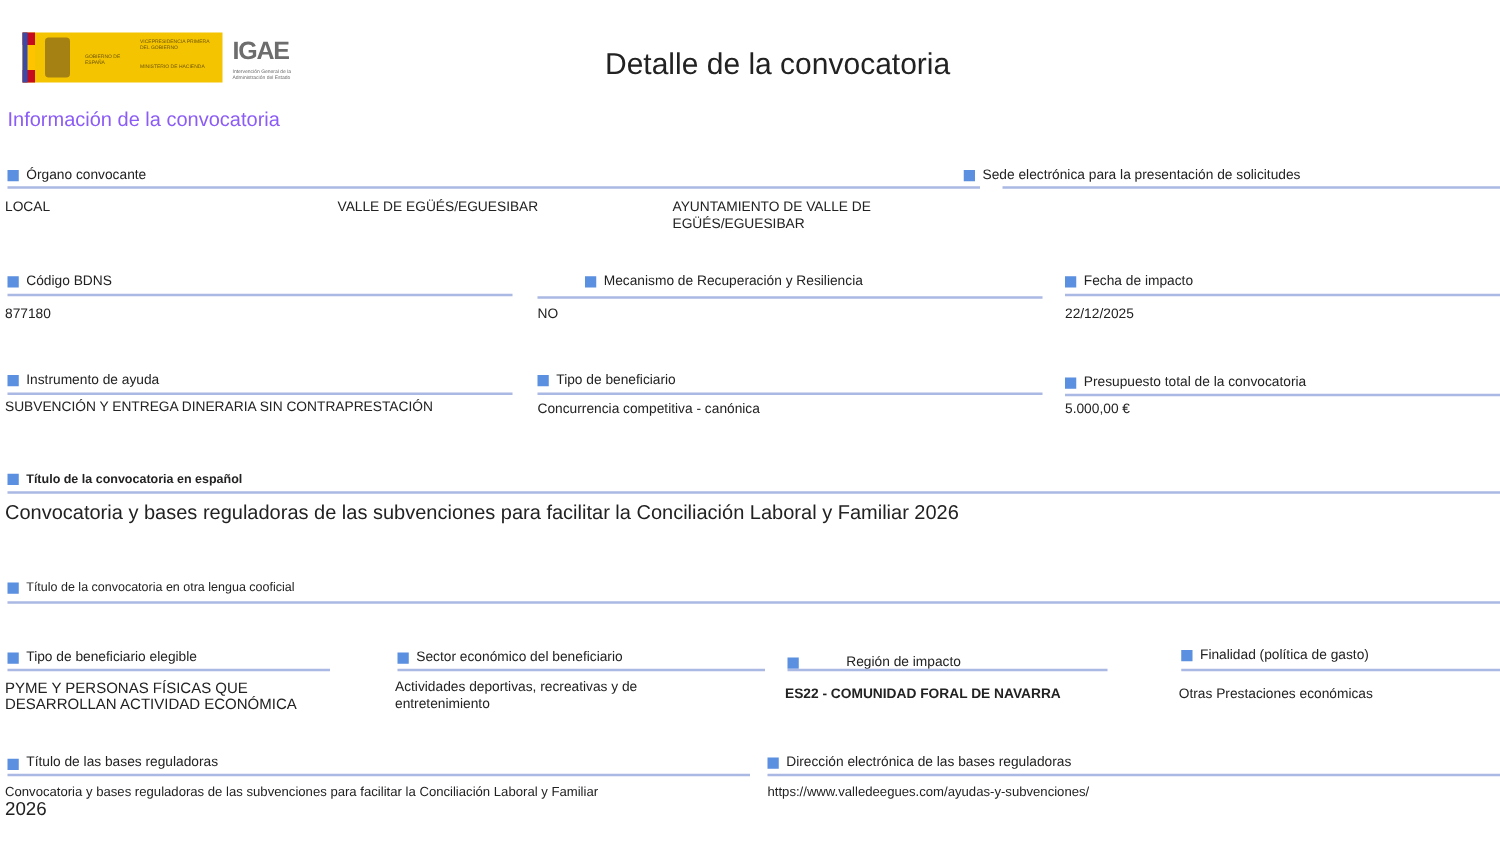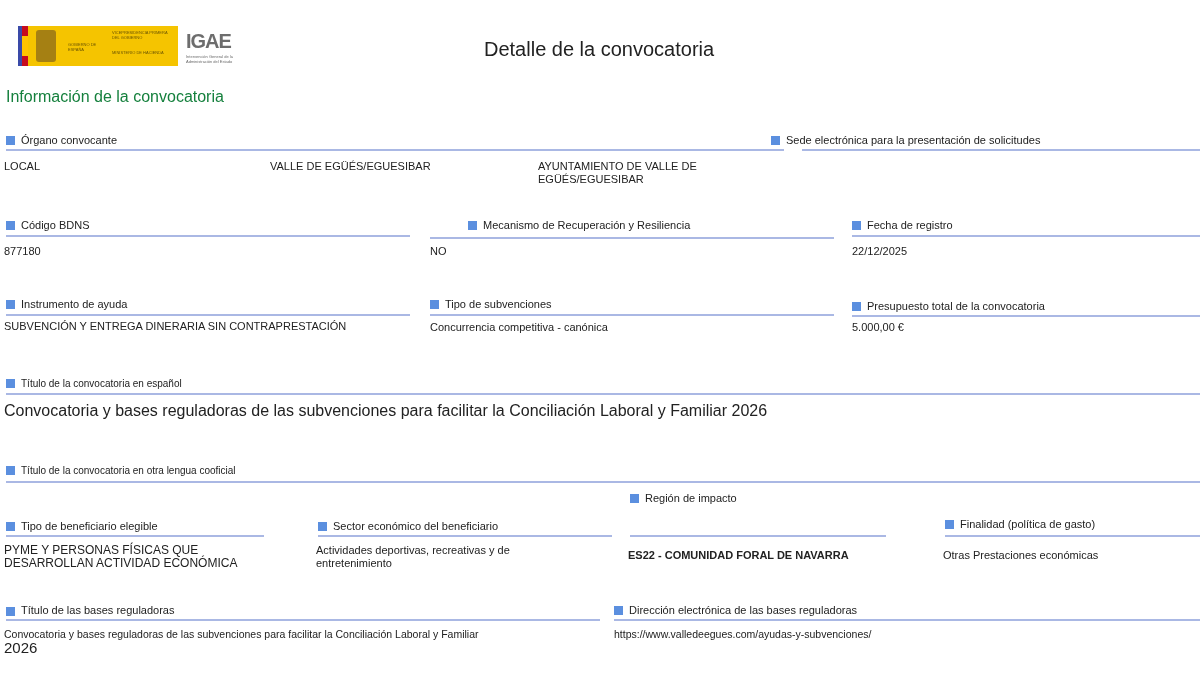--- a/index.html
+++ b/index.html
@@ -7,22 +7,22 @@
          font-family:"Liberation Sans", sans-serif; color:#222; }
   .abs { position:absolute; }
   .logo-block { left:18px; top:26px; width:160px; height:40px; background:#f5c400; }
   .flag { left:18px; top:26px; width:10px; height:40px;
           background:linear-gradient(#c60b1e 0 25%, #ffc400 25% 75%, #c60b1e 75%); }
   .flag-blue { left:18px; top:26px; width:4px; height:40px; background:#3a4aa8; }
   .crest { left:36px; top:30px; width:20px; height:32px; background:#8a6a1a; border-radius:3px; opacity:.75; }
   .logo-txt { font-size:4px; line-height:5px; color:#6b5500; }
   .igae { left:186px; top:30px; font-size:20px; font-weight:bold; color:#6d6d6d; letter-spacing:-1px; }
   .igae-sub { left:186px; top:54px; font-size:4px; line-height:5px; color:#6b6b6b; width:60px; }
-  .page-title { left:484px; top:38px; font-size:20px; color:#222; }
-  .section-title { left:6px; top:88px; font-size:16px; color:#15803d; }
+  .page-title { left:484px; top:38px; font-size:24px; color:#222; }
+  .section-title { left:6px; top:88px; font-size:16px; color:#8b5cf6; }
   .field-label { font-size:11px; color:#222; display:flex; align-items:center; }
   .sq { width:9px; height:9px; background:#5b8fdf; margin-right:6px; display:inline-block; }
   .rule { height:2px; background:#aab8e4; }
   .val { font-size:11px; color:#222; line-height:13px; }
   .big-val { font-size:16px; color:#222; }
 </style>
 </head>
 <body>
 
 <div class="abs logo-block"></div>
@@ -63,47 +63,47 @@
 
 <div class="abs field-label" style="left:430px;top:219px;margin-left:38px;">
   <span class="sq"></span>
   <span>Mecanismo de Recuperación y Resiliencia</span>
 </div>
 <div class="abs rule" style="left:430px;top:237px;width:404px;"></div>
 <div class="abs val" style="left:430px;top:245px;">NO</div>
 
 <div class="abs field-label" style="left:852px;top:219px;">
   <span class="sq"></span>
-  <span>Fecha de registro</span>
+  <span>Fecha de impacto</span>
 </div>
 <div class="abs rule" style="left:852px;top:235px;width:348px;"></div>
 <div class="abs val" style="left:852px;top:245px;">22/12/2025</div>
 
 <div class="abs field-label" style="left:6px;top:298px;">
   <span class="sq"></span>
   <span>Instrumento de ayuda</span>
 </div>
 <div class="abs rule" style="left:6px;top:314px;width:404px;"></div>
 <div class="abs val" style="left:4px;top:320px;">SUBVENCIÓN Y ENTREGA DINERARIA SIN CONTRAPRESTACIÓN</div>
 
 <div class="abs field-label" style="left:430px;top:298px;">
   <span class="sq"></span>
-  <span>Tipo de subvenciones</span>
+  <span>Tipo de beneficiario</span>
 </div>
 <div class="abs rule" style="left:430px;top:314px;width:404px;"></div>
 <div class="abs val" style="left:430px;top:321px;">Concurrencia competitiva - canónica</div>
 
 <div class="abs field-label" style="left:852px;top:300px;">
   <span class="sq"></span>
   <span>Presupuesto total de la convocatoria</span>
 </div>
 <div class="abs rule" style="left:852px;top:315px;width:348px;"></div>
 <div class="abs val" style="left:852px;top:321px;">5.000,00 €</div>
 
-<div class="abs field-label" style="left:6px;top:378px;font-size:10px;">
+<div class="abs field-label" style="left:6px;top:378px;font-size:10px;font-weight:bold;">
   <span class="sq"></span>
   <span>Título de la convocatoria en español</span>
 </div>
 <div class="abs rule" style="left:6px;top:393px;width:1194px;"></div>
 <div class="abs big-val" style="left:4px;top:402px;">Convocatoria y bases reguladoras de las subvenciones para facilitar la Conciliación Laboral y Familiar 2026</div>
 
 <div class="abs field-label" style="left:6px;top:465px;font-size:10px;">
   <span class="sq"></span>
   <span>Título de la convocatoria en otra lengua cooficial</span>
 </div>
@@ -118,21 +118,21 @@
 <div class="abs val" style="left:4px;top:557px;font-size:12px;">DESARROLLAN ACTIVIDAD ECONÓMICA</div>
 
 <div class="abs field-label" style="left:318px;top:520px;">
   <span class="sq"></span>
   <span>Sector económico del beneficiario</span>
 </div>
 <div class="abs rule" style="left:318px;top:535px;width:294px;"></div>
 <div class="abs val" style="left:316px;top:544px;">Actividades deportivas, recreativas y de</div>
 <div class="abs val" style="left:316px;top:557px;">entretenimiento</div>
 
-<div class="abs field-label" style="left:630px;top:492px;">
+<div class="abs field-label" style="left:630px;top:524px;gap:32px;">
   <span class="sq"></span>
   <span>Región de impacto</span>
 </div>
 <div class="abs rule" style="left:630px;top:535px;width:256px;"></div>
 <div class="abs val" style="left:628px;top:549px;font-weight:bold;">ES22 - COMUNIDAD FORAL DE NAVARRA</div>
 
 <div class="abs field-label" style="left:945px;top:518px;">
   <span class="sq"></span>
   <span>Finalidad (política de gasto)</span>
 </div>

